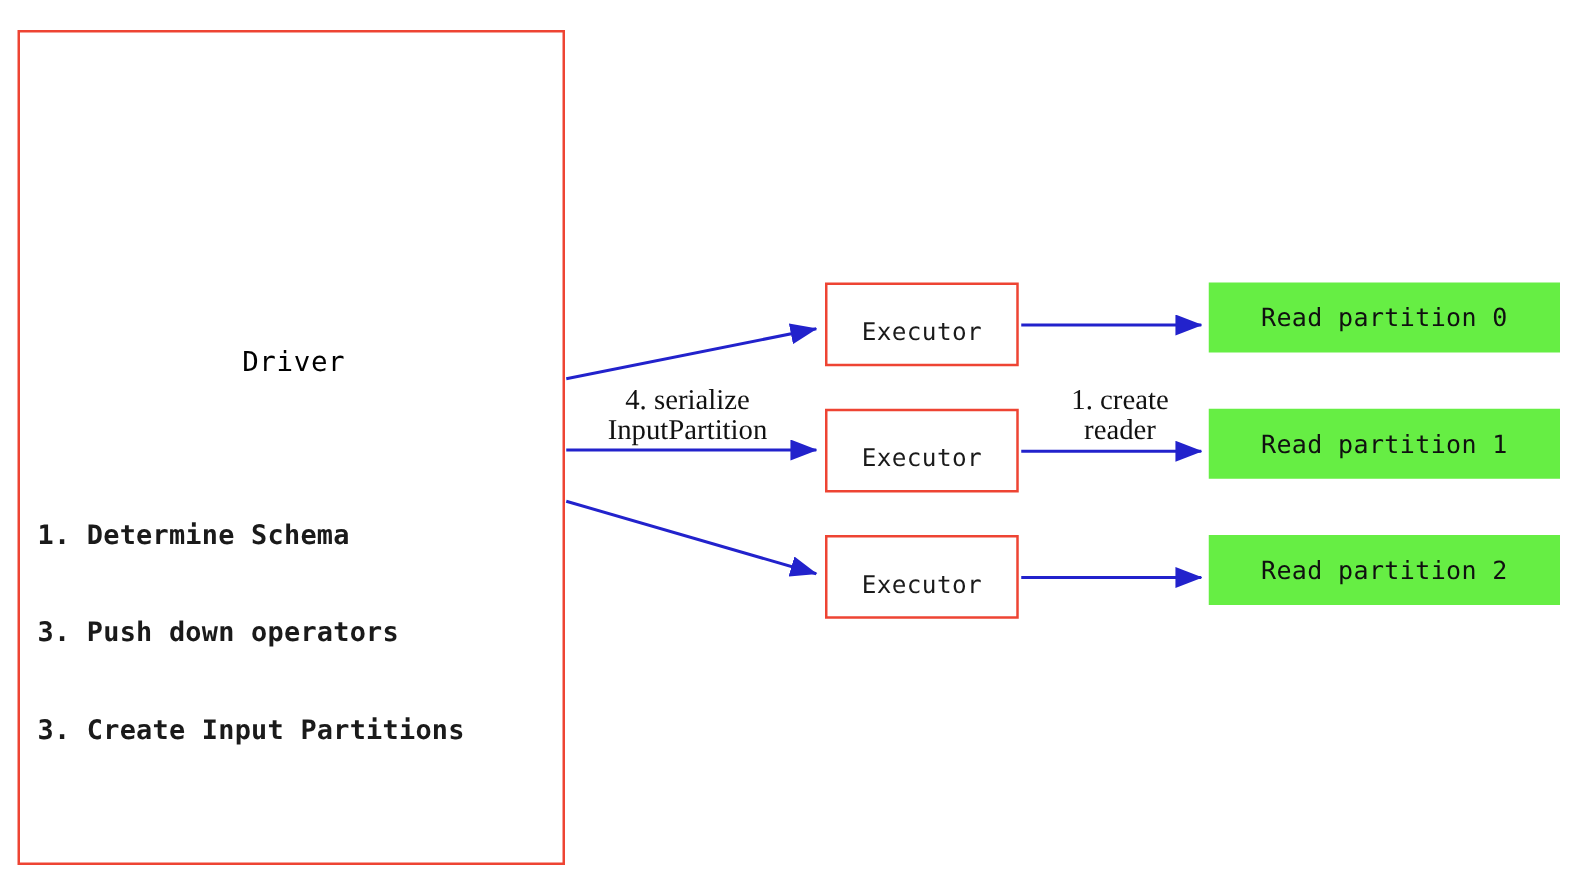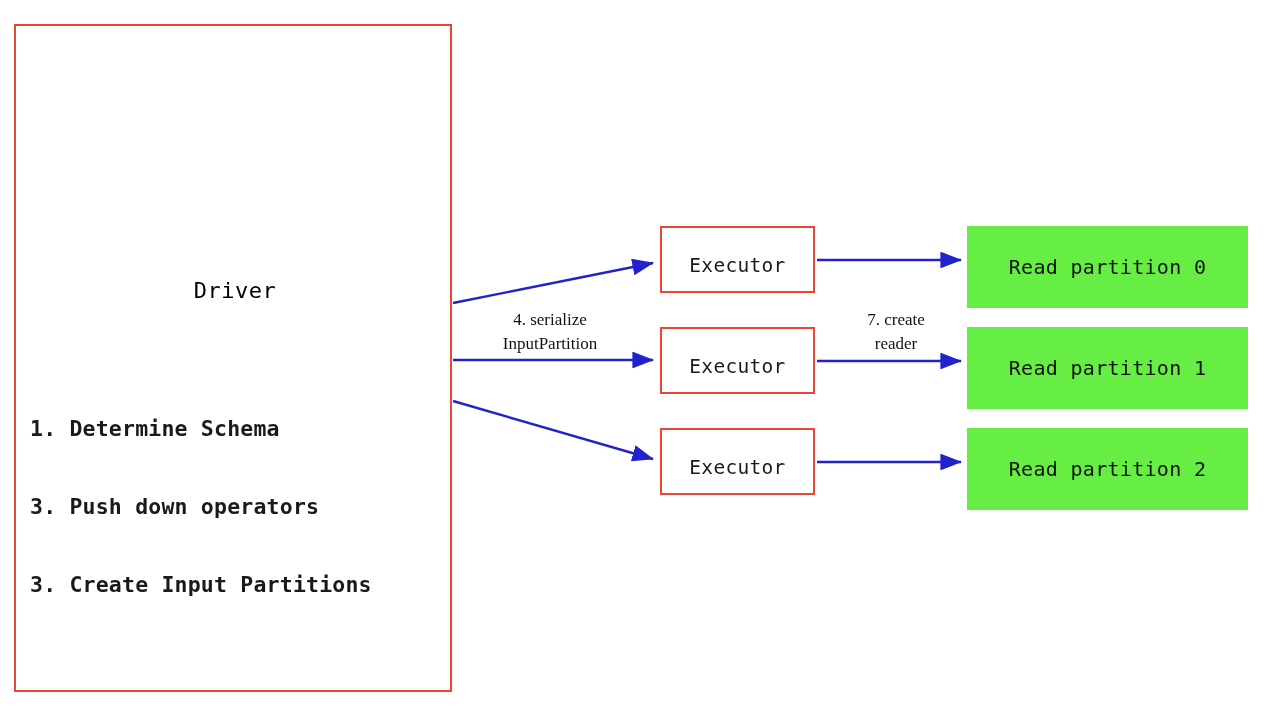--- a/index.html
+++ b/index.html
@@ -81,42 +81,42 @@
   }
   .exec-0 { left: 660px; top: 226px; }
   .exec-1 { left: 660px; top: 327px; }
   .exec-2 { left: 660px; top: 428px; }
 
   
   .partition-box {
     position: absolute;
     left: 967px;
     width: 281px;
-    height: 82px;
+    height: 56px;
     background: #66ee44;
     display: flex;
     align-items: center;
     justify-content: center;
   }
   .partition-label {
     font-family: "DejaVu Sans Mono", "Liberation Mono", monospace;
     font-size: 20px;
     color: #101010;
     letter-spacing: 0.3px;
   }
   .part-0 { top: 226px; }
   .part-1 { top: 327px; }
   .part-2 { top: 428px; }
 
   
   .edge-label {
     position: absolute;
     text-align: center;
     font-family: "Liberation Serif", "DejaVu Serif", serif;
-    font-size: 17px;
+    font-size: 23px;
     line-height: 24px;
     color: #111111;
   }
   .label-serialize {
     left: 462px;
     top: 308px;
     width: 176px;
   }
   .label-create-reader {
     left: 828px;
@@ -175,17 +175,17 @@
   <div class="partition-box part-2">
     <span class="partition-label">Read partition 2</span>
   </div>
 
   <div class="edge-label label-serialize">
     <div>4. serialize</div>
     <div>InputPartition</div>
   </div>
 
   <div class="edge-label label-create-reader">
-    <div>7. create</div>
+    <div>1. create</div>
     <div>reader</div>
   </div>
 
 </div>
 
 </body></html>

